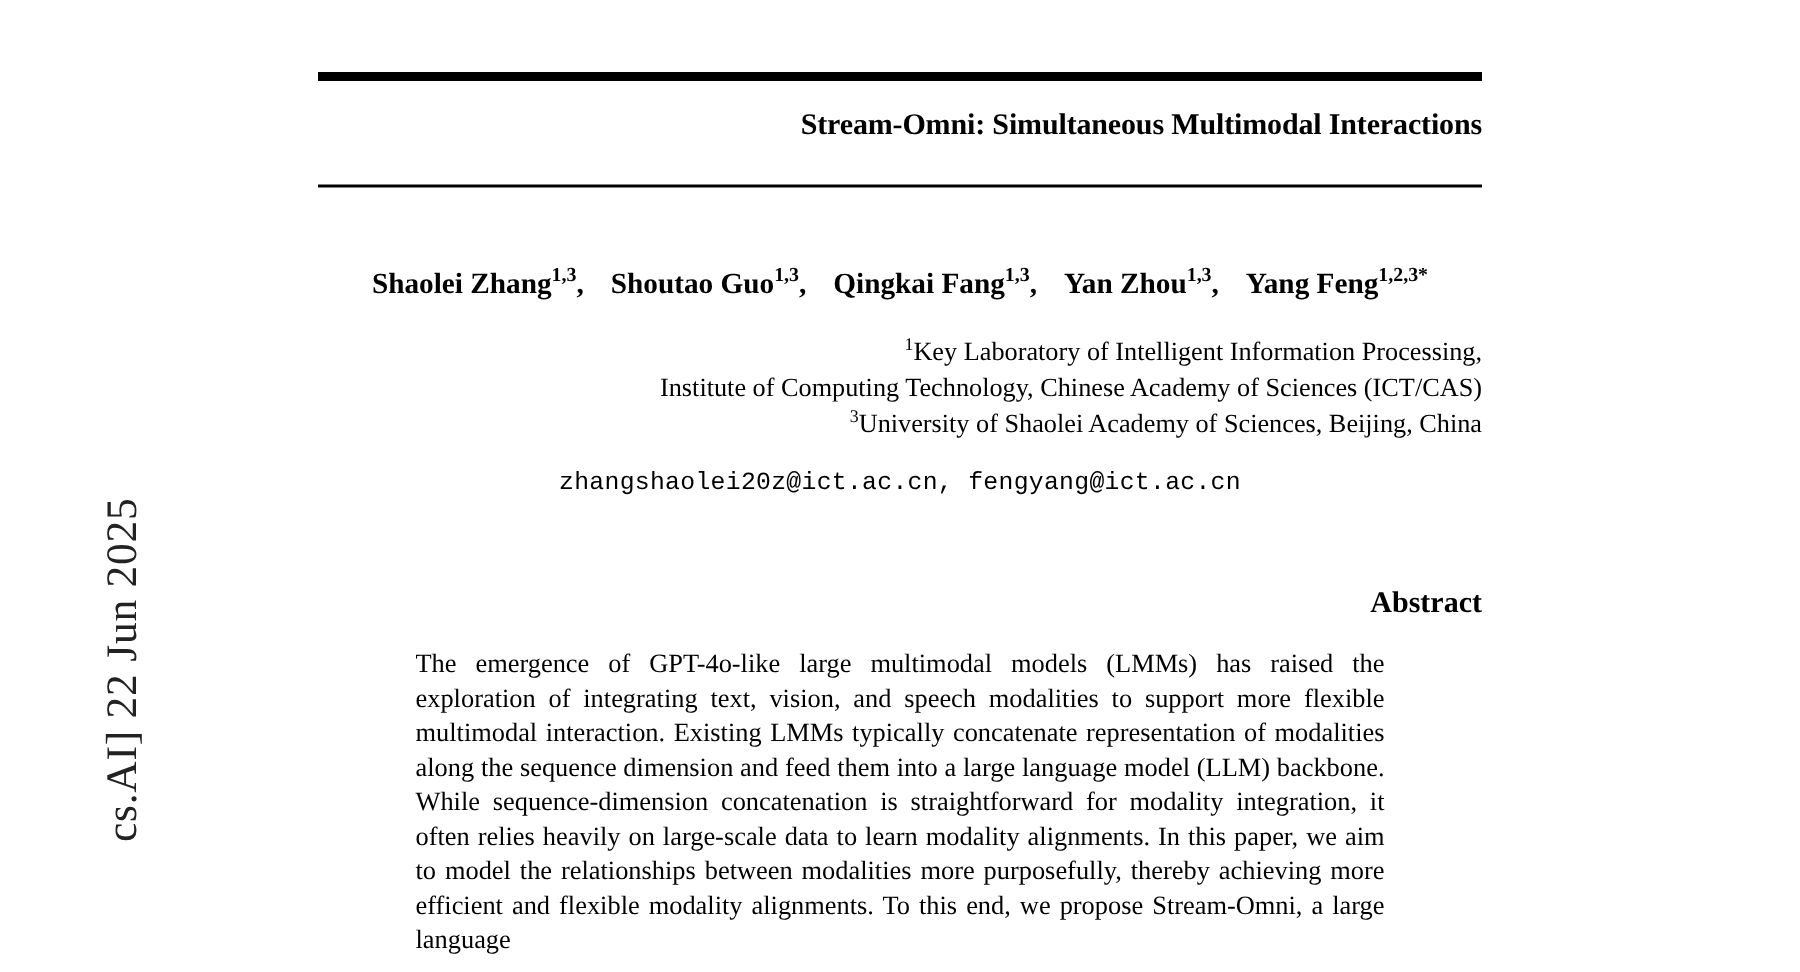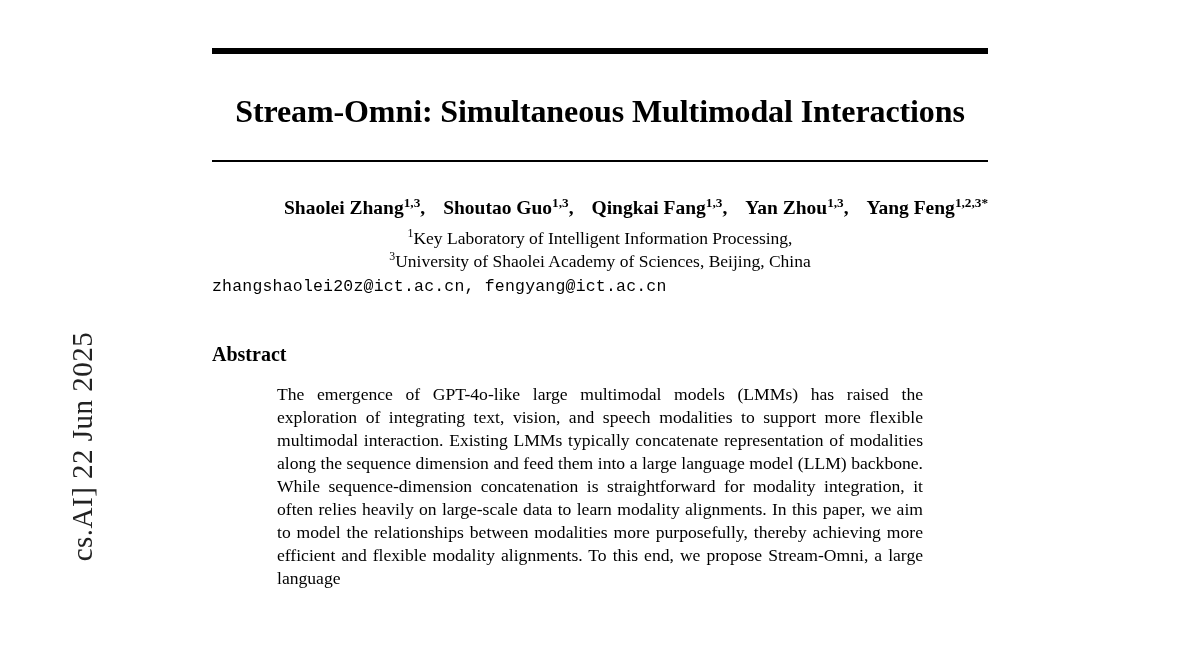--- a/index.html
+++ b/index.html
@@ -40,74 +40,75 @@
     width: 776px;
   }
 
   .rule-top {
     margin-top: 48px;
     height: 6px;
     background: #000000;
   }
 
   .paper-title {
-    margin-top: 36px;
-    font-size: 32px;
+    margin-top: 16px;
+    font-size: 20px;
     font-weight: bold;
     line-height: 1.36;
-    text-align: center;
+    text-align: right;
     letter-spacing: -0.1px;
   }
 
   .rule-bottom {
     margin-top: 26px;
     height: 2px;
     background: #000000;
   }
 
   .authors {
-    margin-top: 35px;
-    text-align: right;
+    margin-top: 54px;
+    text-align: center;
     font-size: 19.5px;
     font-weight: bold;
   }
   .authors .author {
     white-space: nowrap;
   }
   .authors .sep {
     display: inline-block;
     width: 18px;
   }
   sup {
     font-size: 0.68em;
     vertical-align: super;
     line-height: 0;
     font-weight: bold;
   }
 
   .affils {
-    margin-top: 8px;
-    text-align: center;
+    margin-top: 22px;
+    text-align: right;
     font-size: 17.5px;
     line-height: 1.37;
   }
   .affils sup {
     font-weight: normal;
   }
 
   .emails {
-    margin-top: 3px;
+    margin-top: 17px;
+    text-align: center;
     font-family: "Liberation Mono", monospace;
     font-size: 16.5px;
     letter-spacing: 0.2px;
   }
 
   .abstract-heading {
-    margin-top: 47px;
-    text-align: left;
+    margin-top: 60px;
+    text-align: right;
     font-size: 20px;
     font-weight: bold;
   }
 
   .abstract-body {
     margin: 17px auto 0 auto;
     width: 646px;
     font-size: 17.6px;
     line-height: 1.305;
     text-align: justify;
@@ -131,20 +132,21 @@
     </div>
 
     <div class="rule-bottom"></div>
 
     <div class="authors">
       <span class="author"><span>Shaolei Zhang</span><sup>1,3</sup><span>,</span></span><span class="sep"></span><span class="author"><span>Shoutao Guo</span><sup>1,3</sup><span>,</span></span><span class="sep"></span><span class="author"><span>Qingkai Fang</span><sup>1,3</sup><span>,</span></span><span class="sep"></span><span class="author"><span>Yan Zhou</span><sup>1,3</sup><span>,</span></span><span class="sep"></span><span class="author"><span>Yang Feng</span><sup>1,2,3*</sup></span>
     </div>
 
     <div class="affils">
       <div><sup>1</sup><span>Key Laboratory of Intelligent Information Processing,</span></div>
+      <div><span>Institute of Computing Technology, Chinese Academy of Sciences (ICT/CAS)</span></div>
       <div><sup>3</sup><span>University of Shaolei Academy of Sciences, Beijing, China</span></div>
     </div>
 
     <div class="emails">zhangshaolei20z@ict.ac.cn, fengyang@ict.ac.cn</div>
 
     <div class="abstract-heading">Abstract</div>
 
     <div class="abstract-body">The emergence of GPT-4o-like large multimodal models (LMMs) has raised the exploration of integrating text, vision, and speech modalities to support more flexible multimodal interaction. Existing LMMs typically concatenate representation of modalities along the sequence dimension and feed them into a large language model (LLM) backbone. While sequence-dimension concatenation is straightforward for modality integration, it often relies heavily on large-scale data to learn modality alignments. In this paper, we aim to model the relationships between modalities more purposefully, thereby achieving more efficient and flexible modality alignments. To this end, we propose Stream-Omni, a large language</div>
 
   </div>

